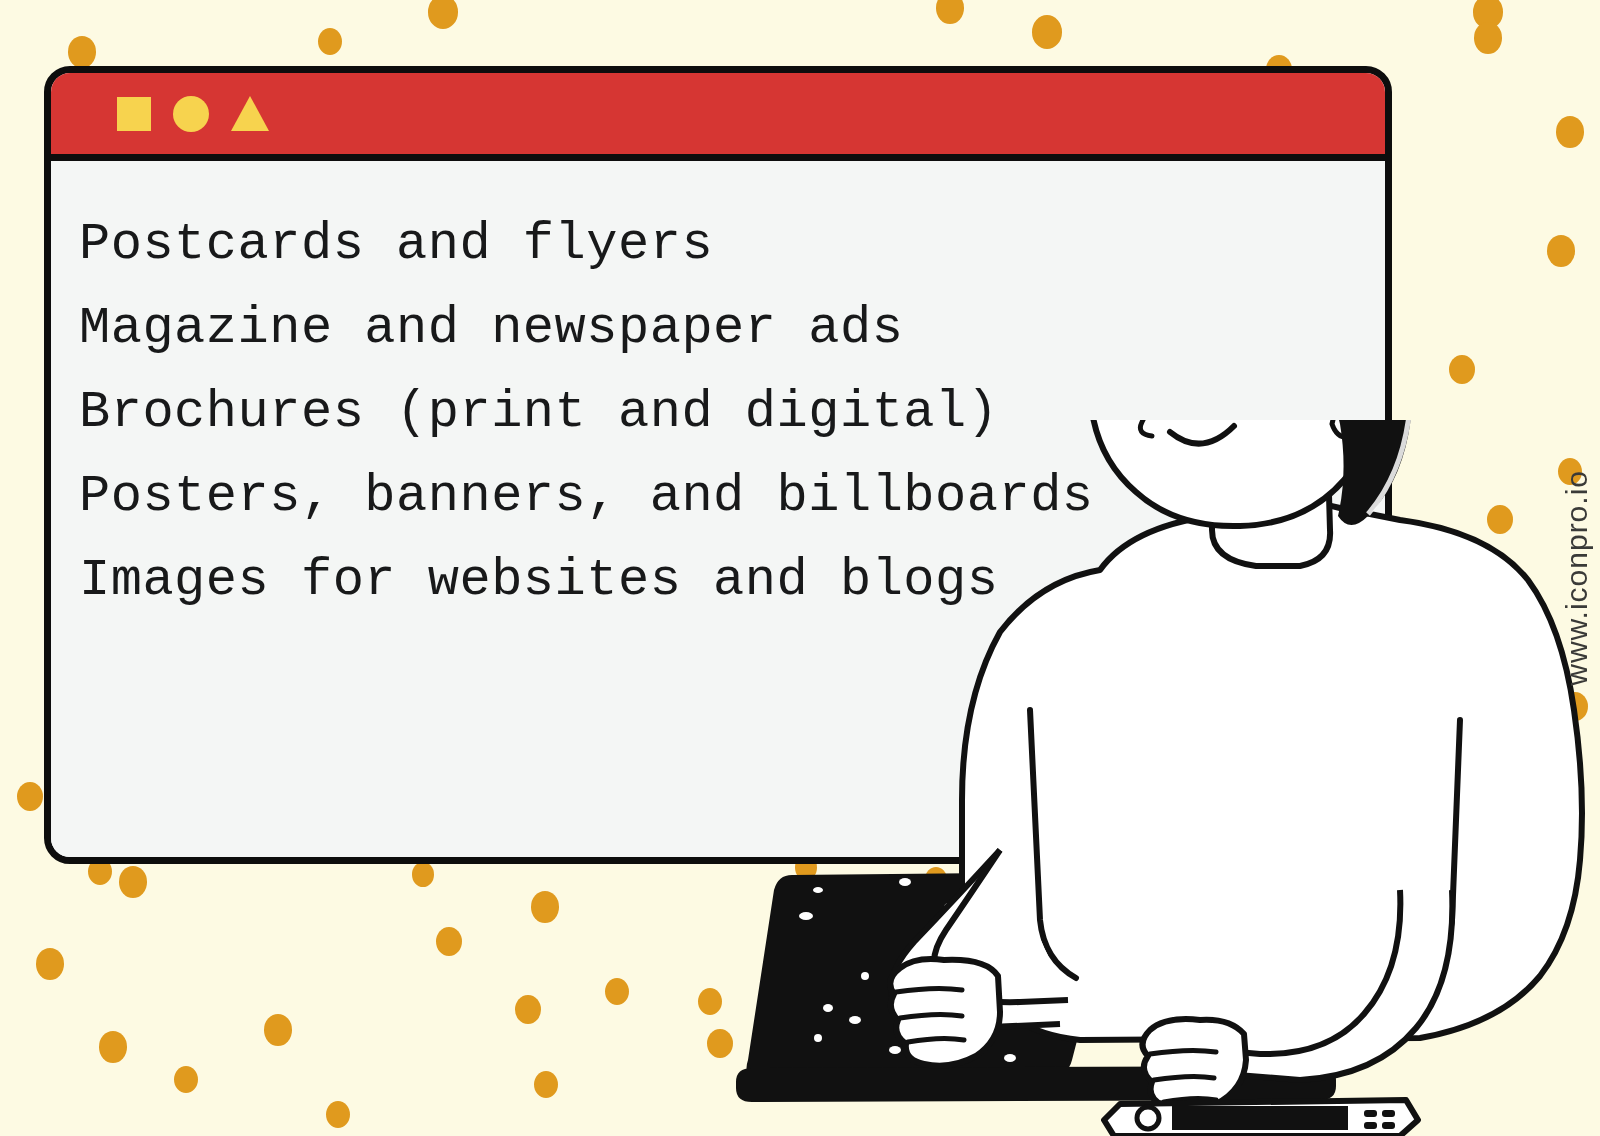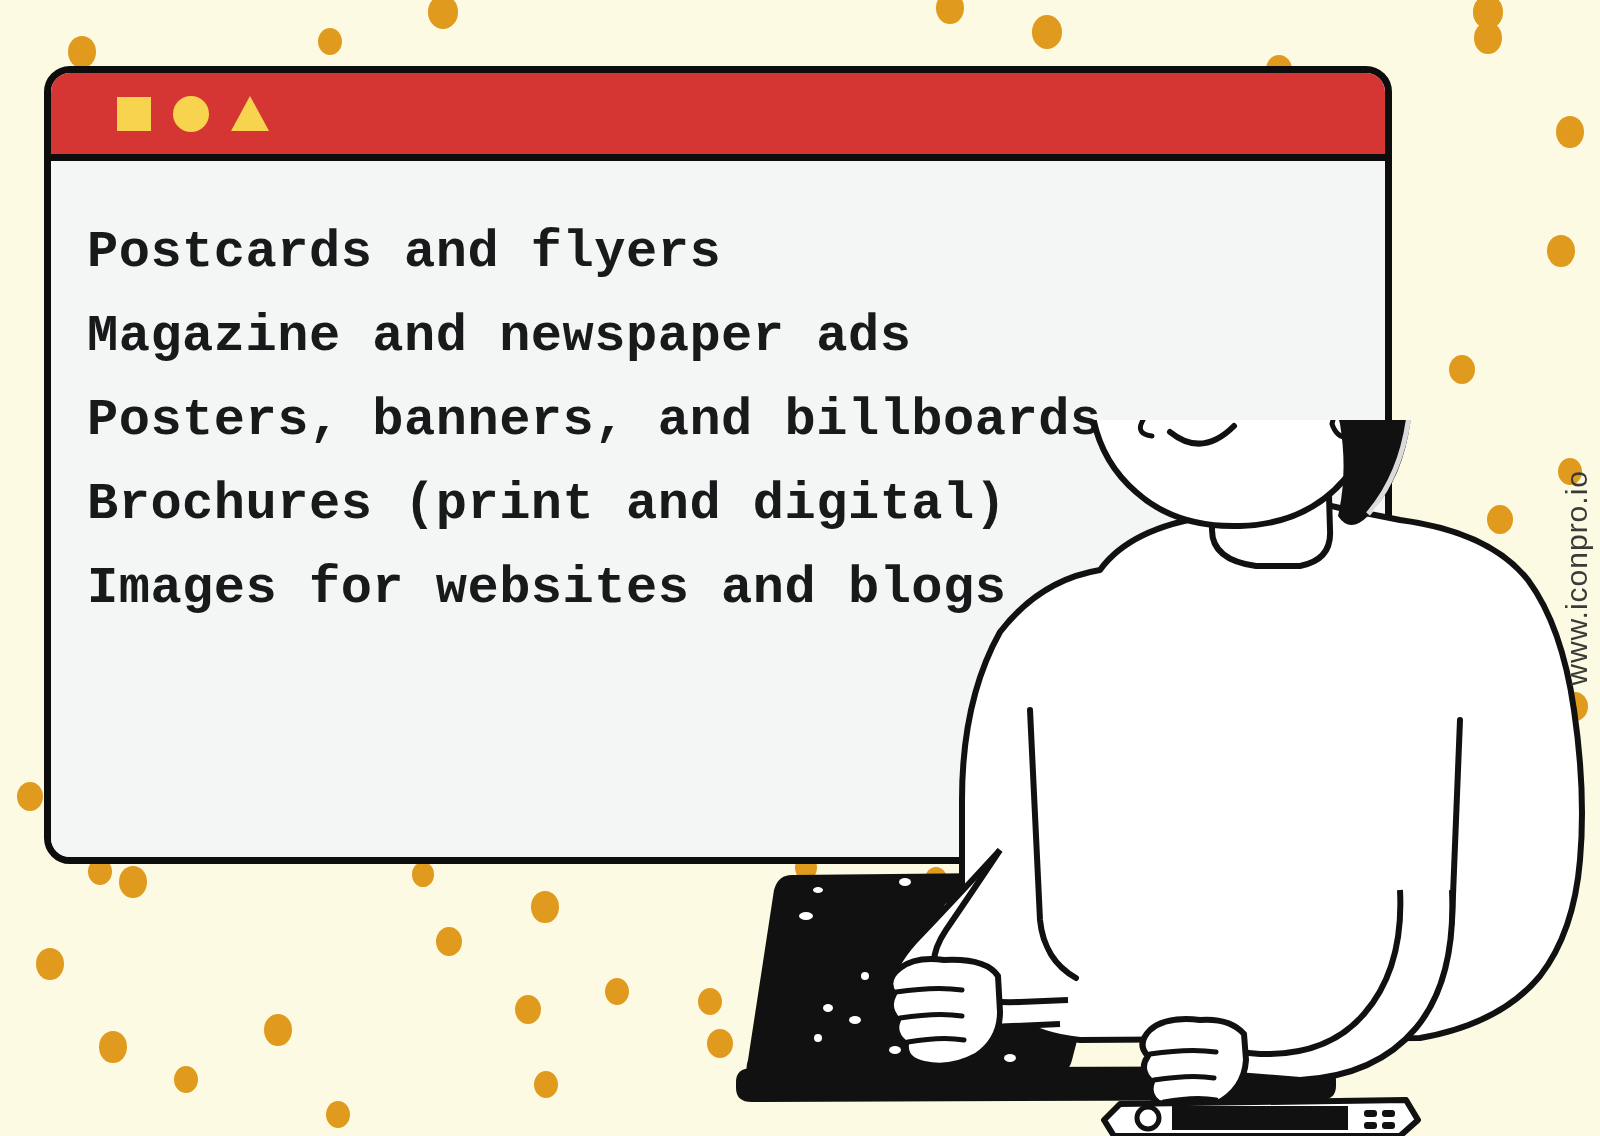--- a/index.html
+++ b/index.html
@@ -72,23 +72,22 @@
 
   #window-body {
     position: relative;
     height: calc(100% - 88px);
     background: #f4f6f5;
     padding: 42px 0 0 28px;
     box-sizing: border-box;
   }
   #list-lines {
     list-style: none;
-    margin: 8px;
+    margin: 0;
     padding: 0;
-    font-weight: bold;
   }
   #list-lines li {
     font-family: "Liberation Mono", "DejaVu Sans Mono", monospace;
     font-size: 52px;
     line-height: 84px;
     color: #18191a;
     white-space: nowrap;
     letter-spacing: 0.5px;
   }
 
@@ -170,22 +169,22 @@
     <div id="title-bar">
       <span class="tb-shape tb-square"></span>
       <span class="tb-shape tb-circle"></span>
       <span class="tb-shape tb-triangle"></span>
     </div>
 
     <div id="window-body">
       <ul id="list-lines">
         <li>Postcards and flyers</li>
         <li>Magazine and newspaper ads</li>
+        <li>Brochures (print and digital)</li>
         <li>Posters, banners, and billboards</li>
-        <li>Brochures (print and digital)</li>
         <li>Images for websites and blogs</li>
       </ul>
     </div>
   </div>
 
   <svg id="illustration" viewBox="0 0 900 716" xmlns="http://www.w3.org/2000/svg">
 
     <g>
       <path d="M 92 455 L 402 452 Q 420 452 416 470 L 372 640 Q 368 656 350 656 L 60 658 Q 42 658 48 640 L 74 470 Q 78 455 92 455 Z" fill="#111111"></path>
       <g fill="#ffffff">

